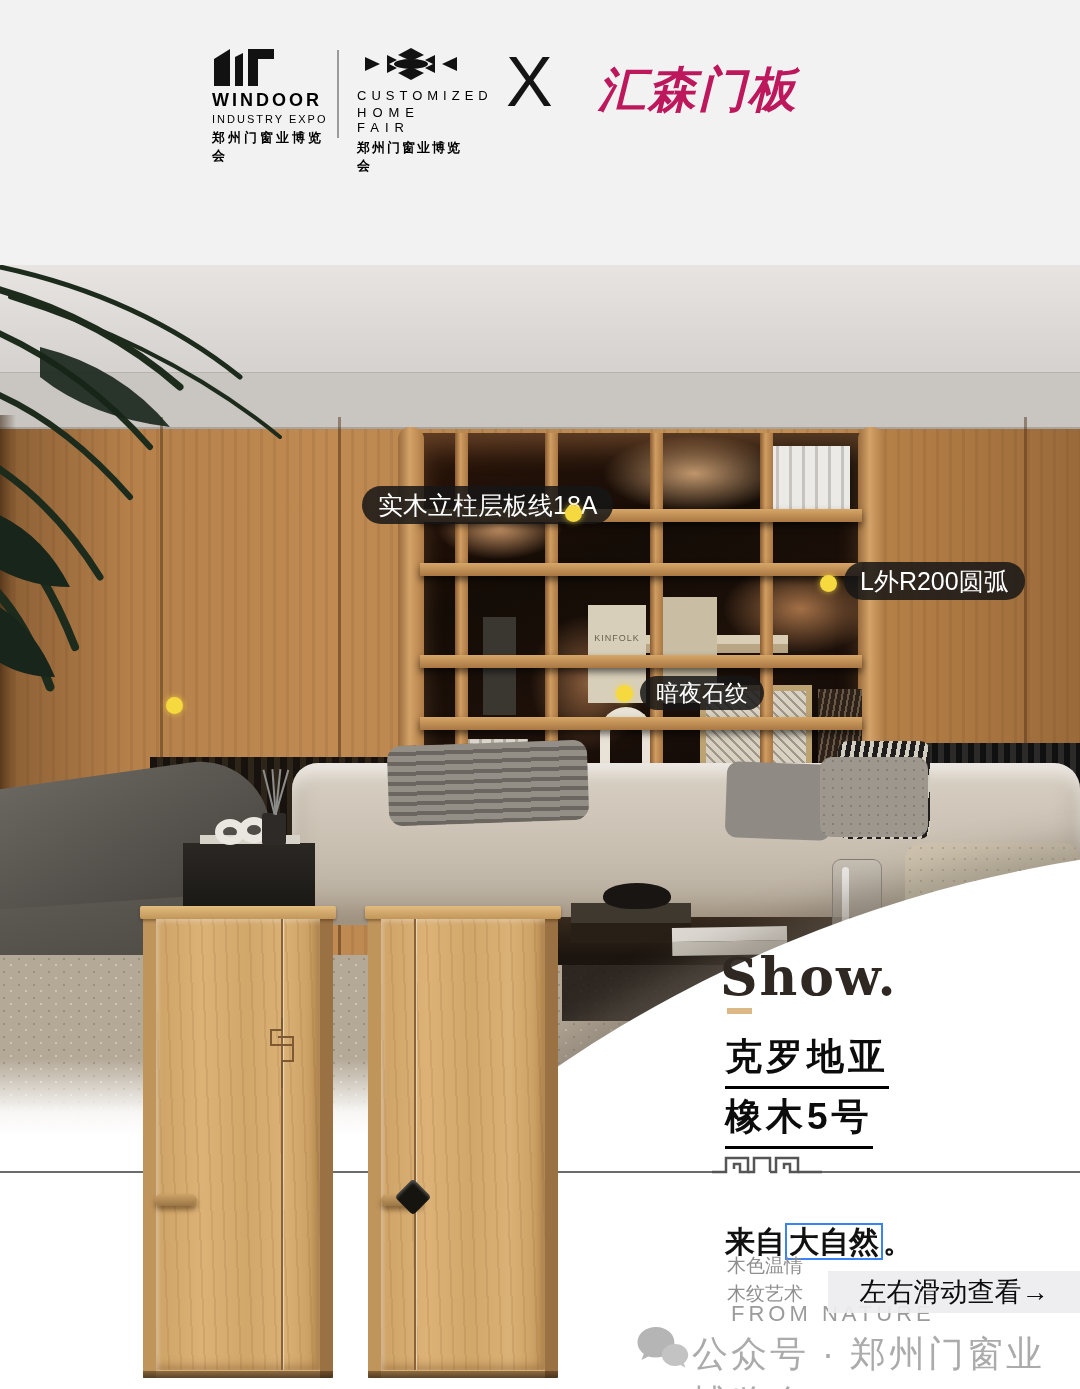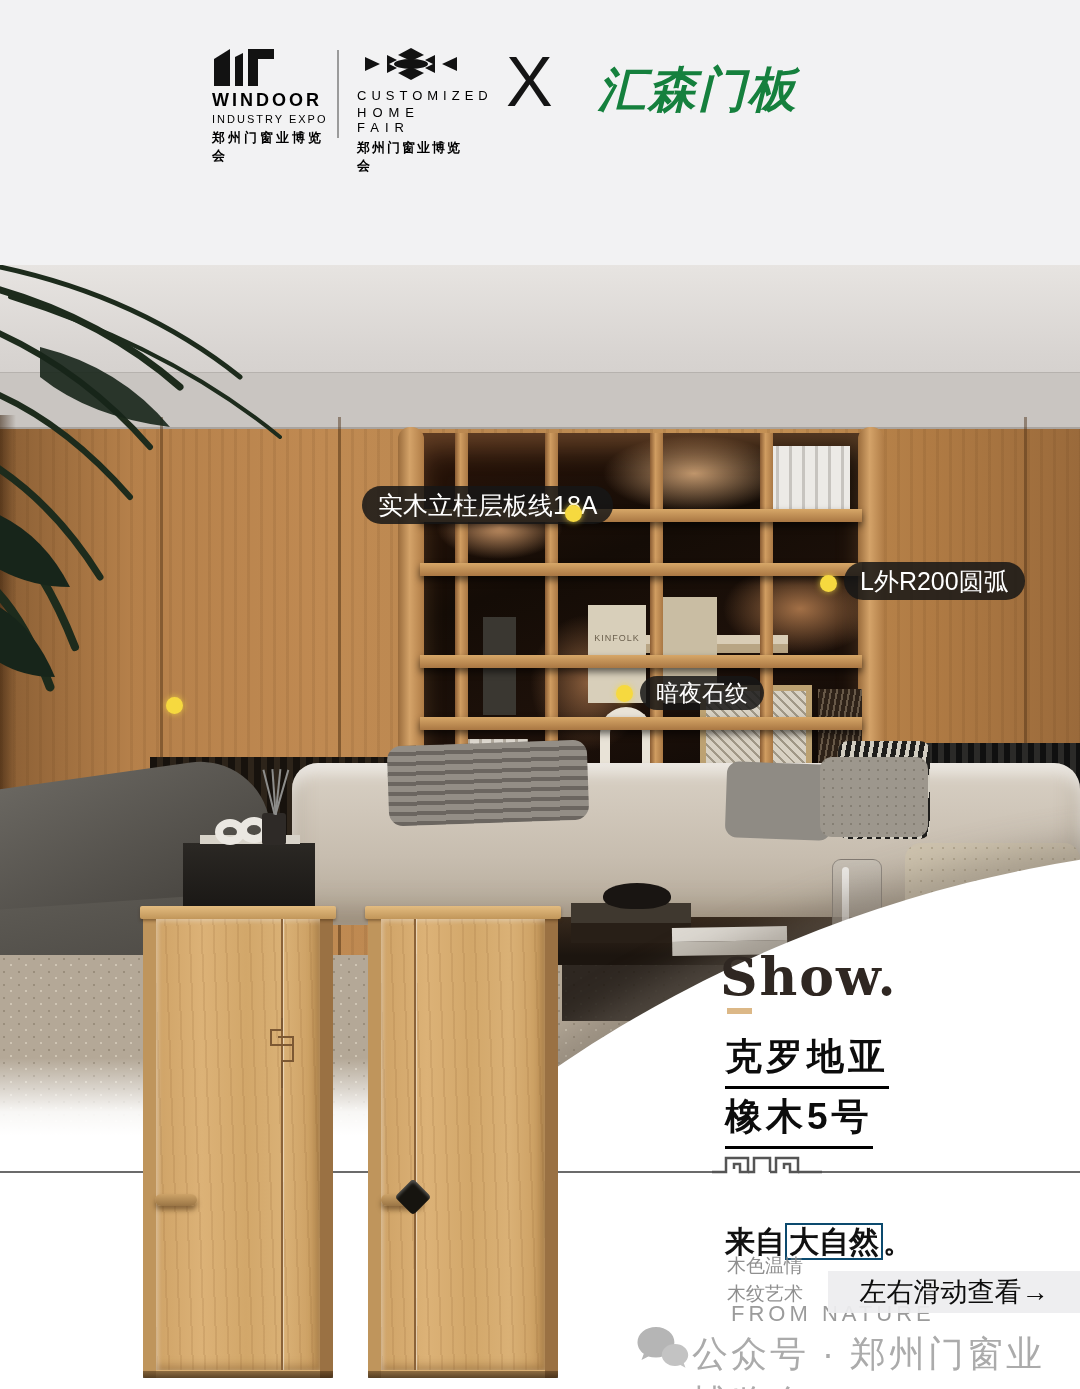--- a/index.html
+++ b/index.html
@@ -9,21 +9,21 @@
 
   
   .header{left:0;top:0;width:1080px;height:265px;background:#f2f2f3;}
   .logo-block{top:46px;text-align:left;color:#000000;}
   .lg-title{font-size:18px;font-weight:bold;letter-spacing:3px;}
   .lg-sub{font-size:11px;letter-spacing:2px;margin-top:2px;}
   .lg-cn{font-size:13px;font-weight:bold;letter-spacing:3px;margin-top:4px;}
   .divider{left:337px;top:50px;width:2px;height:88px;background:#9b9b9b;}
   .collab-x{left:506px;top:42px;font-size:70px;font-weight:400;color:#141414;}
   .brand{left:598px;top:58px;font-size:48px;font-weight:bold;font-style:italic;
-         letter-spacing:2px;color:#15803d;}
+         letter-spacing:2px;color:#be185d;}
   .badge{left:288px;top:160px;width:497px;height:73px;background:#9b4bf0;border-radius:37px;}
   .badge-label{left:12px;top:8px;width:178px;height:57px;background:#fff;border-radius:29px;
          text-align:center;line-height:57px;font-size:33px;font-weight:600;color:#111;}
   .badge-num{left:200px;top:6px;width:270px;text-align:center;font-size:48px;
          font-weight:bold;color:#0a0a0a;letter-spacing:1px;}
 
   
   .photo{left:0;top:265px;width:1080px;height:870px;overflow:hidden;background:#b5804a;}
   .wood-wall{left:0;top:150px;width:1080px;height:720px;
     background:
@@ -132,21 +132,21 @@
   
   .show-word{left:720px;top:946px;font-family:"DejaVu Serif","Liberation Serif",serif;
     font-weight:bold;font-size:52px;color:#2f2722;letter-spacing:2px;}
   .tan-dash{left:727px;top:1008px;width:25px;height:6px;background:#dcb887;}
   .product-name{left:725px;top:1032px;color:#0c0c0c;}
   .product-name span{display:table;font-size:37px;font-weight:bold;letter-spacing:4px;
     border-bottom:3px solid #000;padding-bottom:4px;margin-bottom:3px;}
   .deco-line{left:0;top:1171px;width:1080px;height:2px;background:#6b6b6b;z-index:5;}
   .meander{left:712px;top:1148px;width:110px;height:40px;background:#fff;z-index:6;}
   .slogan{left:725px;top:1222px;font-size:30px;font-weight:bold;color:#111;}
-  .slogan i{font-style:normal;border:2px solid #0c4a6e;padding:0 2px;}
+  .slogan i{font-style:normal;border:2px solid #3b82f6;padding:0 2px;}
   .taglines{left:727px;top:1252px;font-size:19px;color:#8f8f8f;line-height:1.45;}
   .from-nature{left:731px;top:1301px;font-size:22px;font-weight:500;color:#9b9b9b;letter-spacing:4px;}
   .swipe-band{left:828px;top:1271px;width:252px;height:42px;background:rgba(237,237,239,.93);
     text-align:center;line-height:42px;font-size:27px;color:#0d0d0d;z-index:16;}
 
   
   .door{top:906px;width:190px;height:472px;z-index:20;}
   .door-frame{left:0;top:0;width:190px;height:472px;border-radius:2px;
     background:linear-gradient(90deg,#bf955c 0 13px,#d7ad71 13px 177px,#9a7143 177px 190px);}
   .lintel{left:-3px;top:0;width:196px;height:13px;border-radius:2px;

